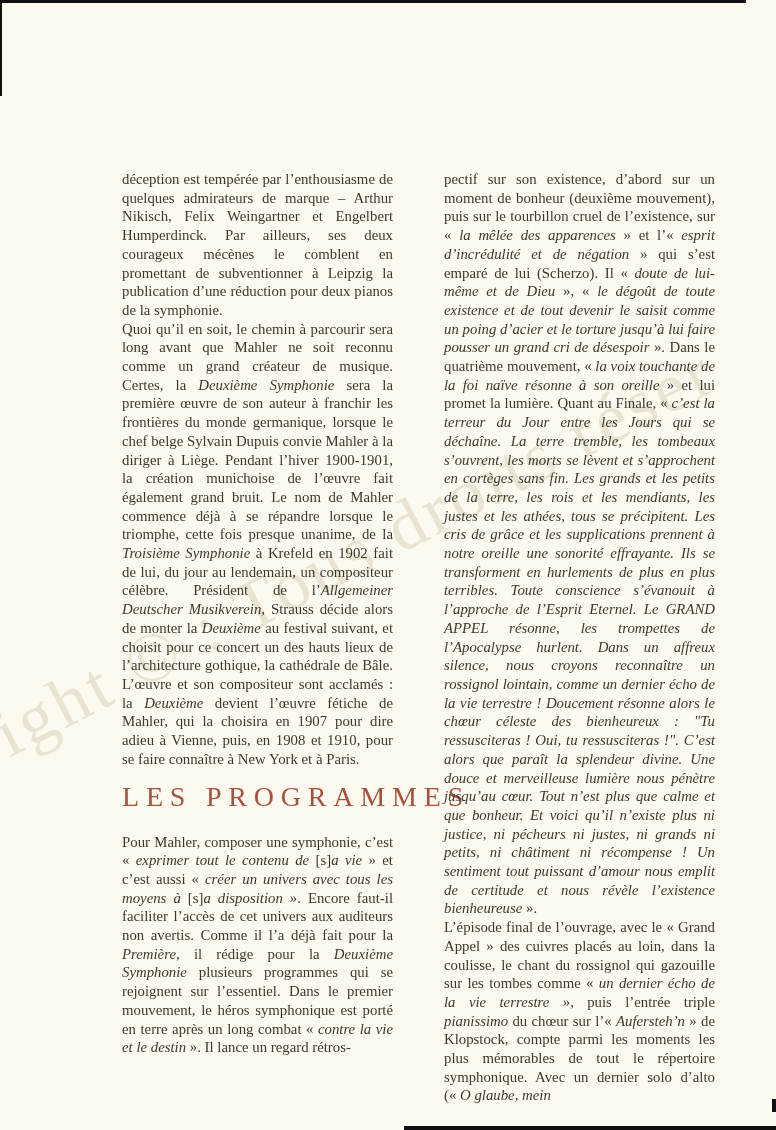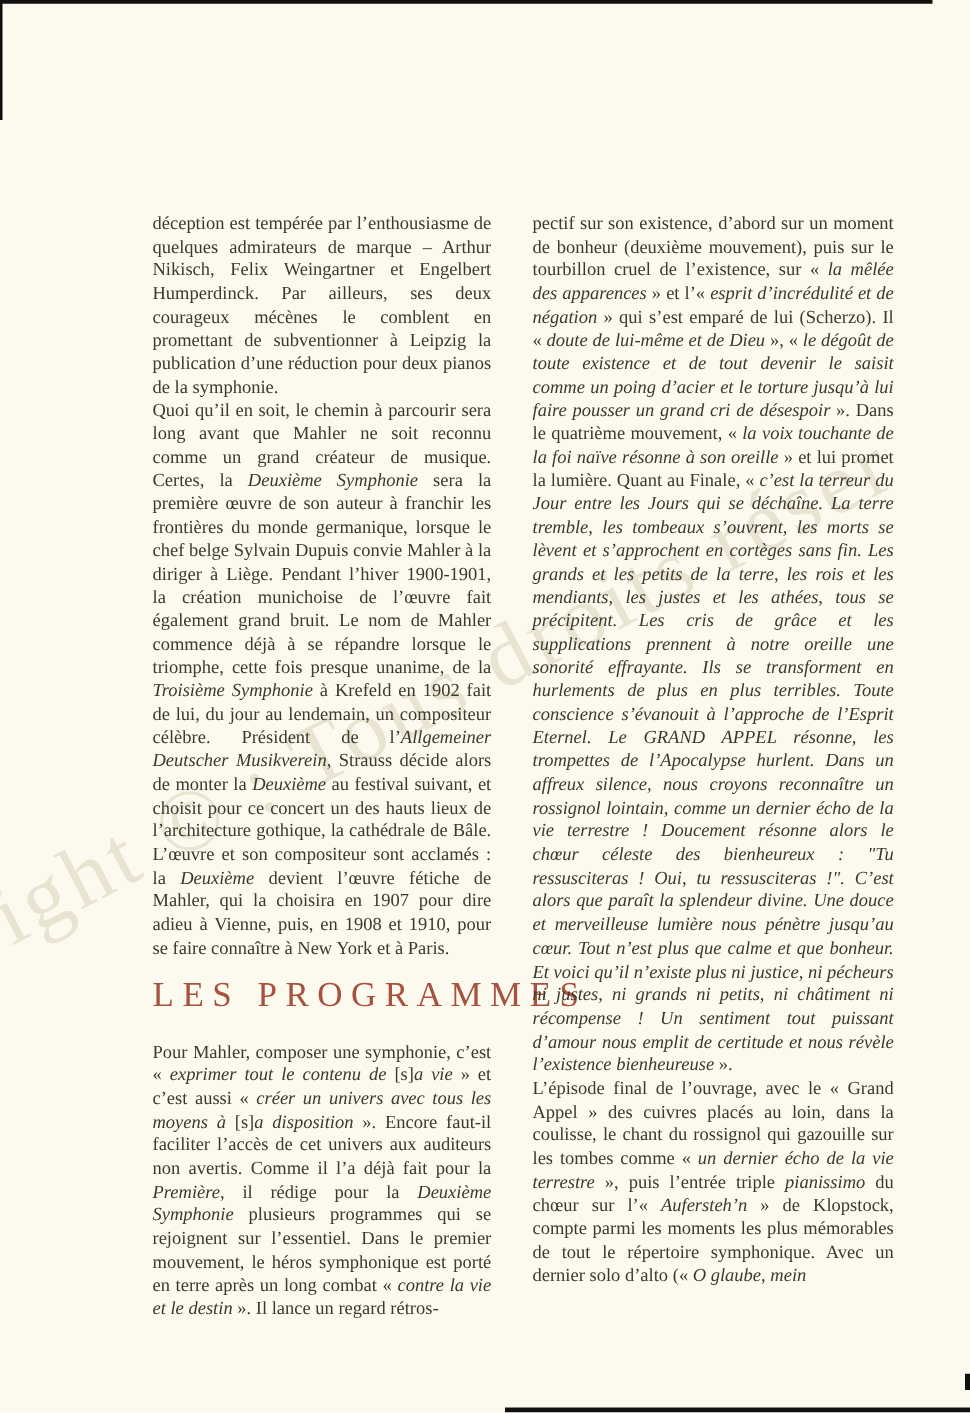--- a/index.html
+++ b/index.html
@@ -27,21 +27,21 @@
     transform:rotate(-27.5deg);
     transform-origin:0 50%;
     white-space:nowrap;
     pointer-events:none;user-select:none;
     z-index:0;
   }
   .columns{
     position:absolute;
     left:122px;top:170px;
     width:593px;
-    display:flex;gap:33px;
+    display:flex;gap:51px;
     z-index:1;
   }
   .col{
     text-align:justify;
     font-size:14.8px;
     line-height:18.7px;
   }
   .col-left{width:271px;}
   .col-right{width:289px;}
   .col p{margin:0;}

